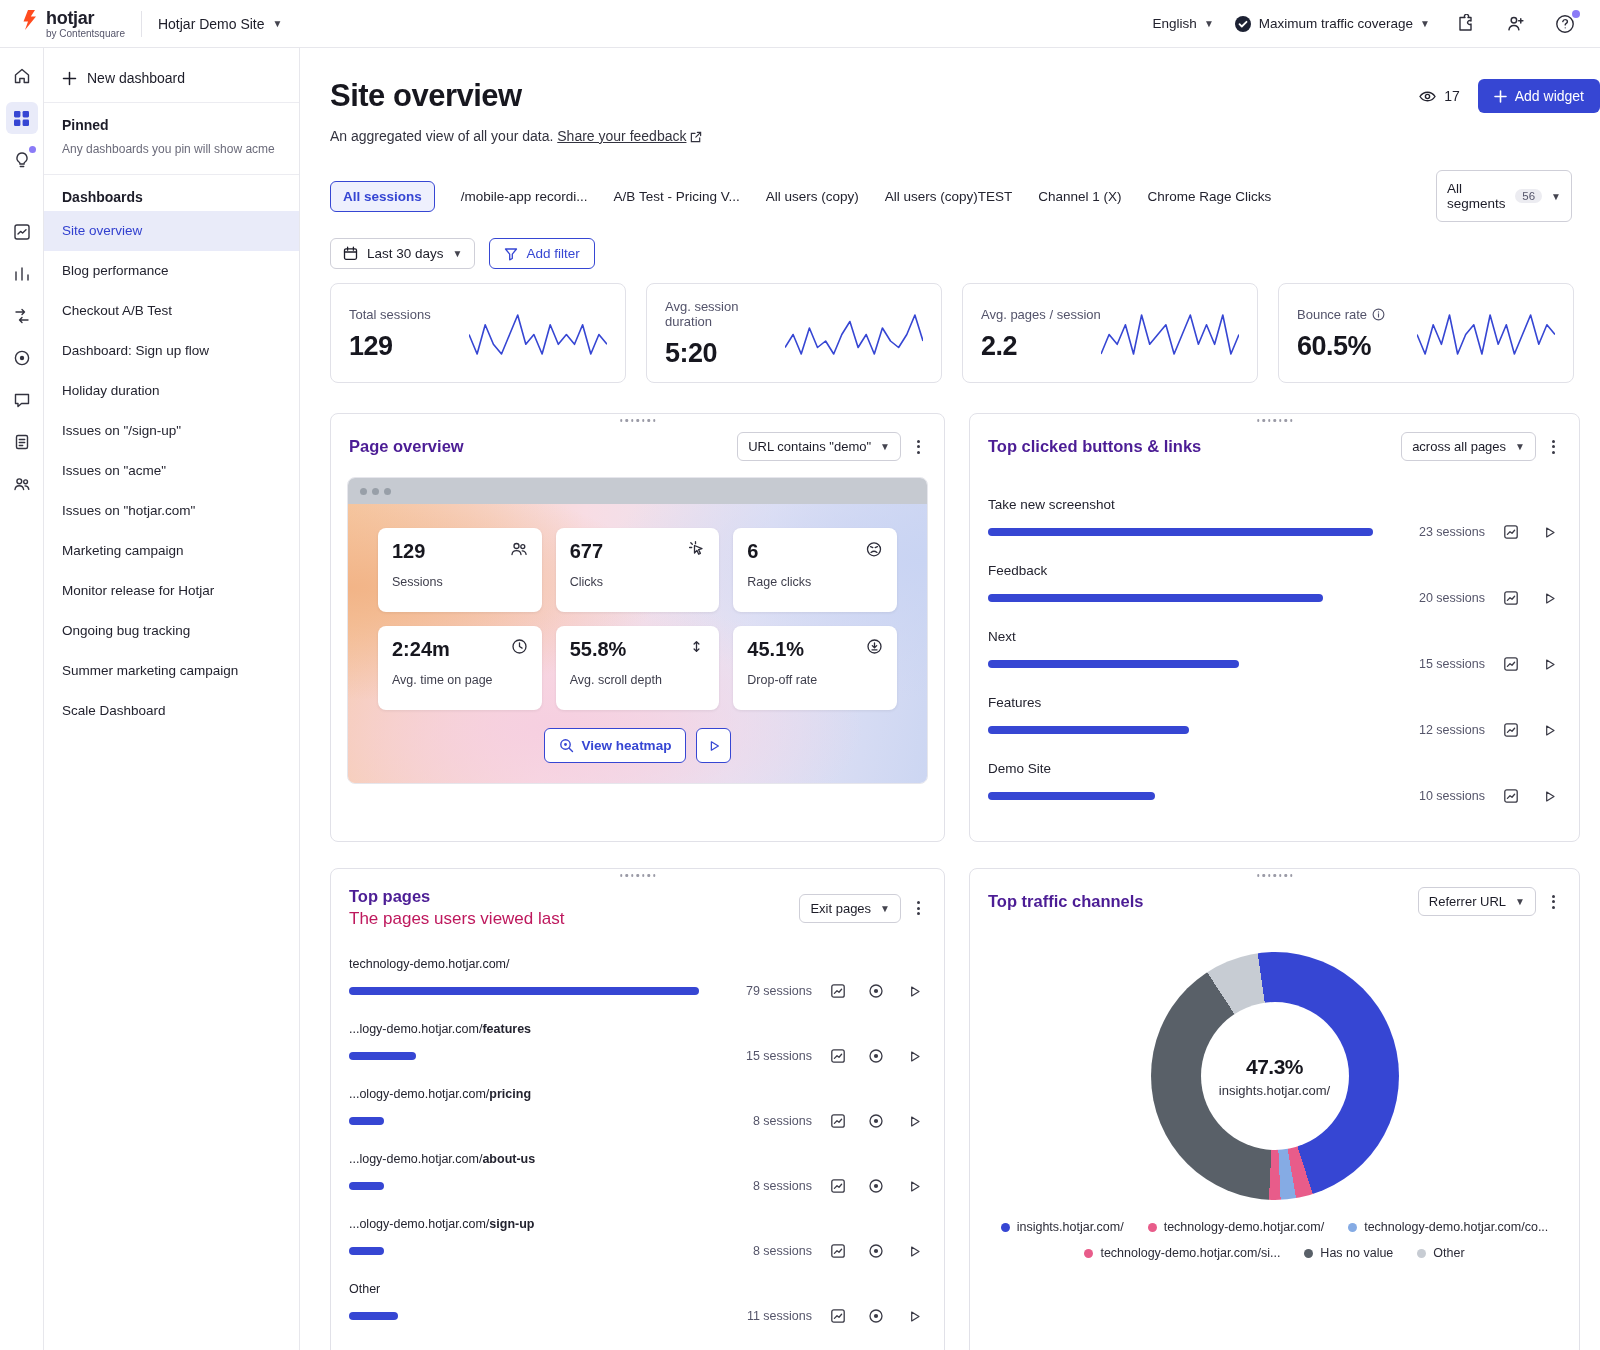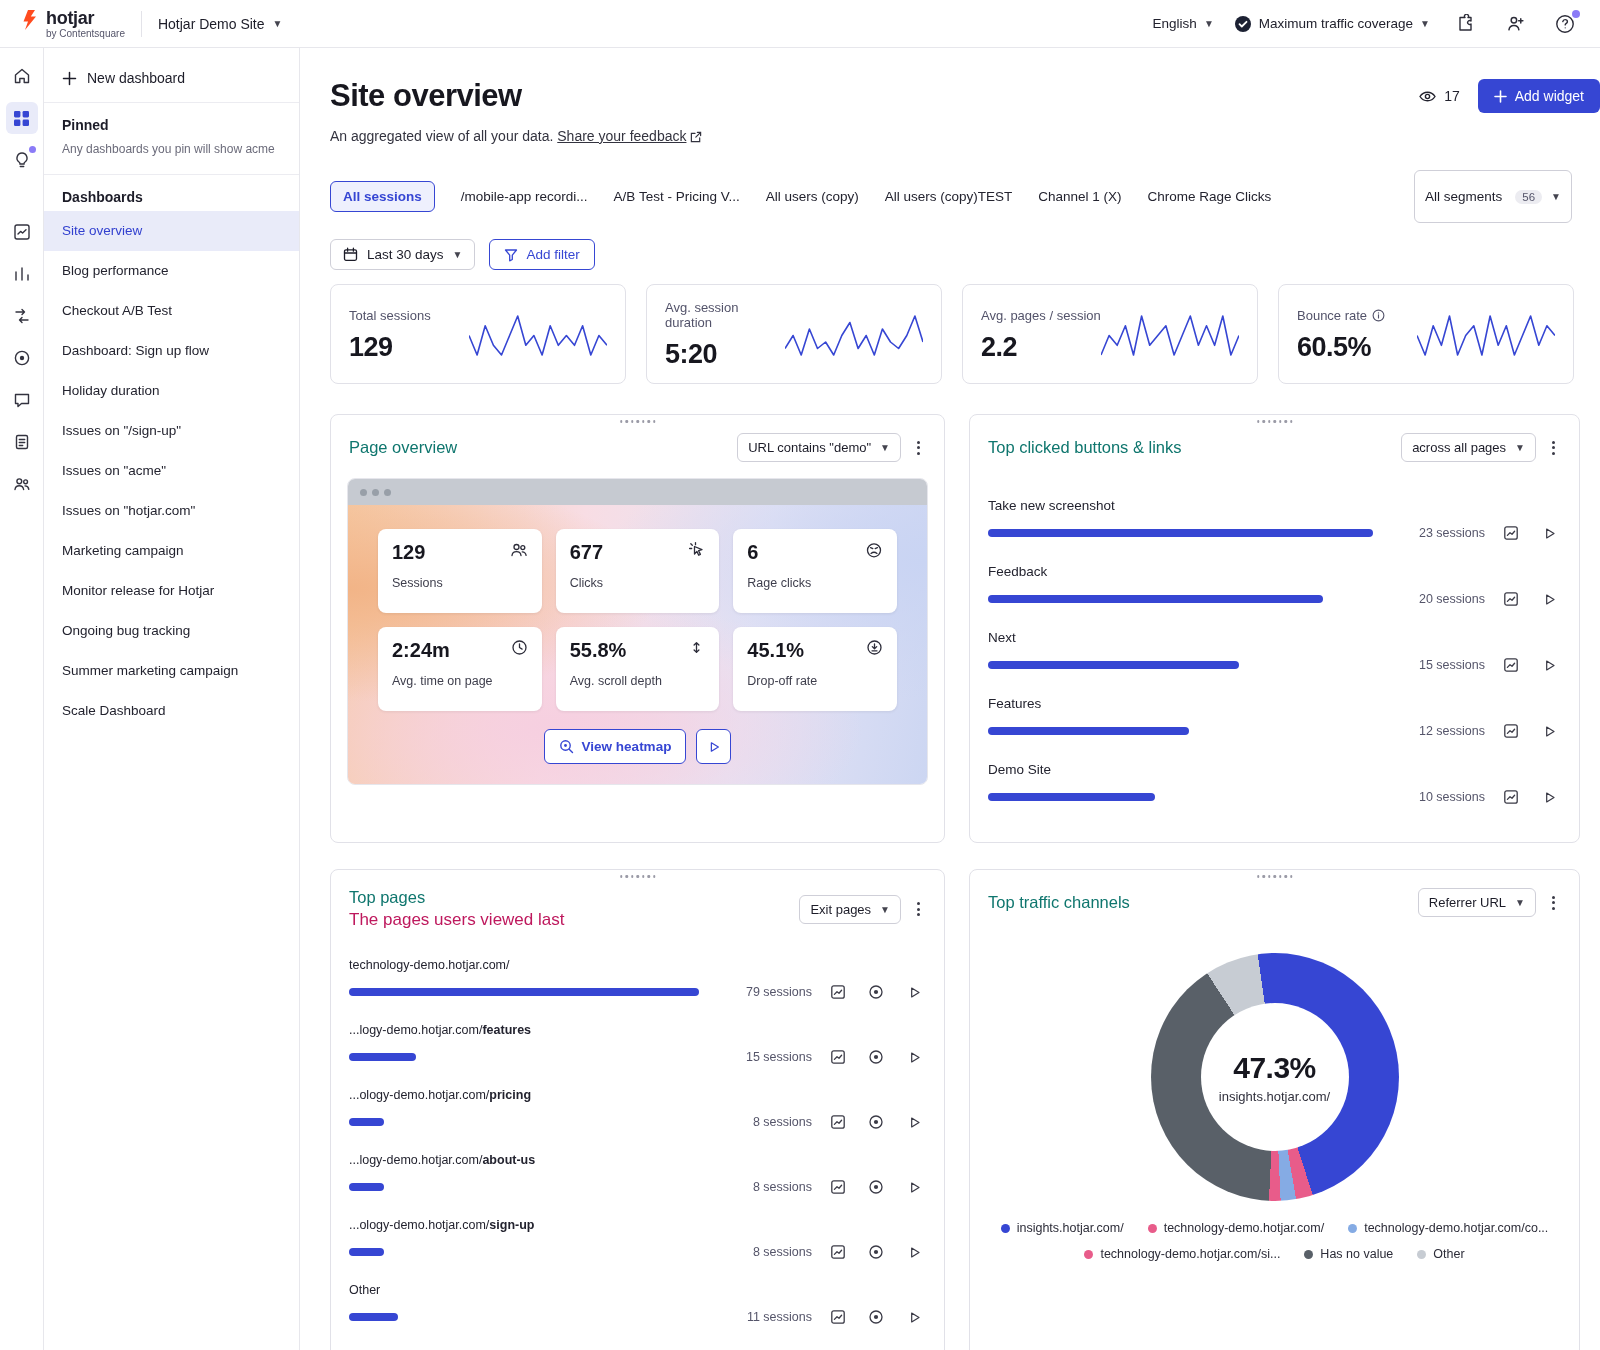--- a/index.html
+++ b/index.html
@@ -44,41 +44,41 @@
   .head-right{margin-left:auto;display:flex;align-items:center;gap:18px;}
   .views{display:flex;align-items:center;gap:7px;font-size:14px;color:#22222e}
   .btn-primary{display:flex;align-items:center;gap:8px;background:#3646d3;color:#fff;font-size:14px;font-weight:500;border:none;border-radius:6px;padding:9px 16px;cursor:pointer}
   .subtitle{margin-top:14px;font-size:14px;color:#33333f}
   .feedback-link{color:#33333f;text-decoration:underline;cursor:pointer}
   .ext-ic{display:inline-block;vertical-align:-2px;margin-left:4px;color:#33333f}
 
   .tabs-row{margin-top:26px;display:flex;align-items:center;gap:26px;padding-right:28px}
   .seg-tab{font-size:13.5px;color:#23232f;cursor:pointer;white-space:nowrap}
   .seg-tab.active{border:1px solid #3646d3;background:#eef0fd;color:#3646d3;font-weight:600;border-radius:6px;padding:7px 12px}
-  .segments-select{margin-left:auto;display:flex;align-items:center;gap:9px;border:1px solid #cfcfd8;border-radius:6px;padding:18px 10px;font-size:13.5px;cursor:pointer;width:158px}
+  .segments-select{margin-left:auto;display:flex;align-items:center;gap:9px;border:1px solid #cfcfd8;border-radius:6px;padding:10px 10px;font-size:13.5px;cursor:pointer;width:136px}
   .count-badge{background:#ececf1;border-radius:9px;padding:1px 7px;font-size:11.5px;color:#55556a;margin-left:auto}
 
   .filter-row{margin-top:16px;display:flex;align-items:flex-end;gap:14px}
   .select-btn{display:flex;align-items:center;gap:9px;border:1px solid #cfcfd8;border-radius:6px;padding:7px 12px;font-size:13.5px;cursor:pointer;background:#fff}
   .add-filter{display:flex;align-items:center;gap:8px;border:1px solid #3646d3;color:#3646d3;border-radius:6px;padding:7px 14px;font-size:13.5px;font-weight:500;background:#fff;cursor:pointer}
 
   
   .stats-row{margin-top:14px;display:flex;gap:20px}
   .stat-card{flex:0 0 296px;border:1px solid #e1e1e8;border-radius:8px;padding:15px 18px 13px;display:flex;justify-content:space-between;align-items:center;background:#fff}
   .stat-label{font-size:13px;color:#53536a;display:flex;align-items:center;gap:5px}
   .stat-value{font-size:27px;font-weight:700;letter-spacing:-.5px;margin-top:9px;color:#17171f}
   .info-ic{color:#53536a;display:inline-flex}
 
   
   .widgets-grid{margin-top:30px;display:grid;grid-template-columns:615px 611px;gap:26px 24px}
   .widget{border:1px solid #e1e1e8;border-radius:8px;background:#fff;position:relative;padding-bottom:14px}
   .drag-handle{position:absolute;top:5px;left:50%;transform:translateX(-50%);display:flex;gap:3px;cursor:grab}
   .drag-handle i{width:2.5px;height:2.5px;border-radius:50%;background:#9a9aa6;display:block}
   .widget-head{display:flex;align-items:center;gap:12px;padding:18px 18px 12px}
-  .widget-title{font-size:16.5px;font-weight:400;color:#0f766e}
+  .widget-title{font-size:16.5px;font-weight:700;color:#4c1d95}
   .widget-sub{font-size:17px;color:#be185d;margin-top:3px}
   .widget-controls{margin-left:auto;display:flex;align-items:center;gap:10px}
   .widget-select{display:flex;align-items:center;gap:9px;border:1px solid #cfcfd8;border-radius:6px;padding:6px 10px;font-size:13px;cursor:pointer;background:#fff;white-space:nowrap}
   .kebab{display:flex;flex-direction:column;gap:2.5px;padding:4px 6px;cursor:pointer}
   .kebab i{width:3px;height:3px;border-radius:50%;background:#3a3a46;display:block}
 
   
   .mockup{margin:4px 16px 2px;border-radius:8px;overflow:hidden;border:1px solid #e6e6ec}
   .mockup-bar{height:26px;background:#c6cad1;display:flex;align-items:center;gap:5px;padding-left:12px}
   .mockup-bar i{width:7px;height:7px;border-radius:50%;background:#989fa8;display:block}
@@ -106,21 +106,21 @@
   .rank-line{display:flex;align-items:center;gap:14px}
   .bar-area{flex:none}
   .bar{height:8px;border-radius:4px;background:#3646d3}
   .rank-sessions{flex:1;text-align:right;font-size:12.5px;color:#55556a;white-space:nowrap}
   .row-ic{width:24px;height:24px;display:flex;align-items:center;justify-content:center;color:#3a3a46;cursor:pointer;flex:none}
 
   
   .donut-wrap{display:flex;justify-content:center;margin:24px 0 20px}
   .donut{width:248px;height:248px;border-radius:50%;position:relative}
   .donut-hole{position:absolute;inset:50px;background:#fff;border-radius:50%;display:flex;flex-direction:column;align-items:center;justify-content:center}
-  .donut-value{font-size:30px;font-weight:700;color:#17171f;letter-spacing:-.5px}
+  .donut-value{font-size:21px;font-weight:700;color:#17171f;letter-spacing:-.5px}
   .donut-label{font-size:13px;color:#30303c;margin-top:4px}
   .legend{display:flex;flex-wrap:wrap;gap:12px 24px;justify-content:center;padding:0 22px}
   .legend-item{display:flex;align-items:center;gap:7px}
   .legend-dot{width:9px;height:9px;border-radius:50%;flex:none}
   .legend-label{font-size:12.5px;color:#2c2c38;white-space:nowrap}
 </style>
 </head>
 <body>
 
 <header class="topbar">

